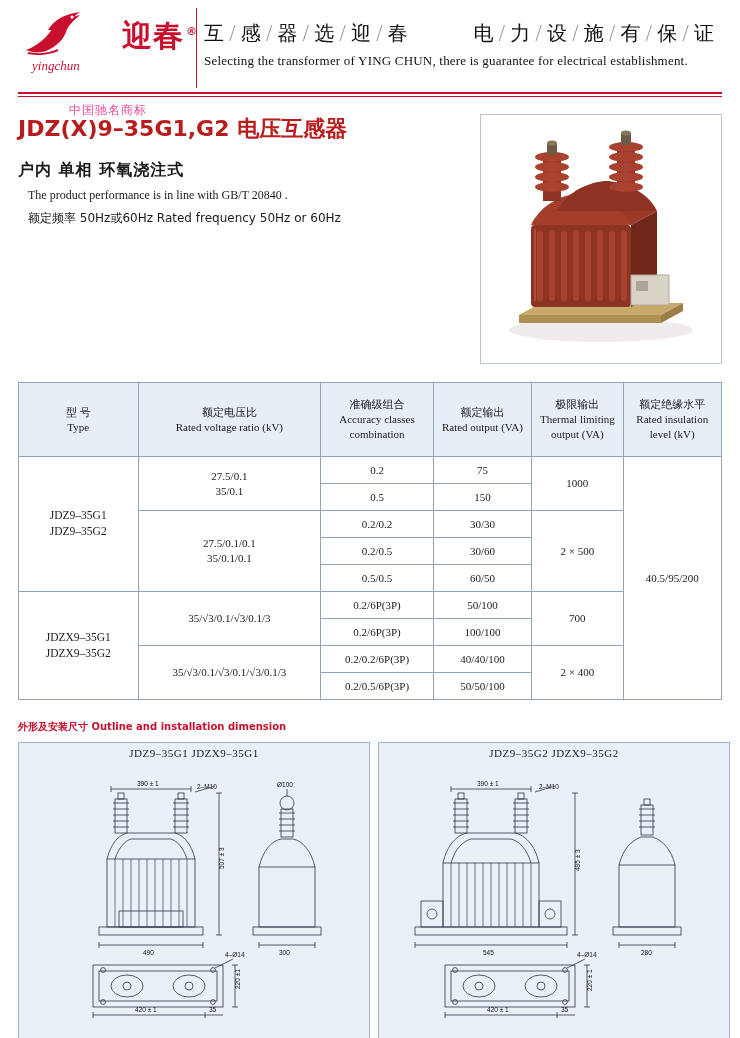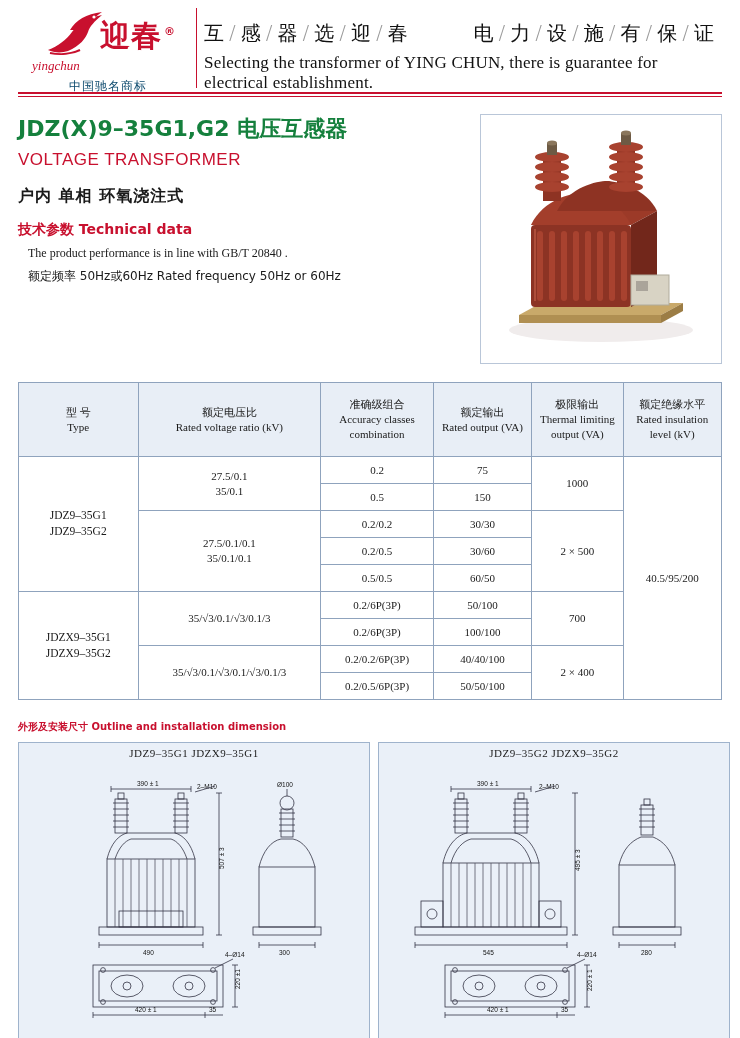--- a/index.html
+++ b/index.html
@@ -25,21 +25,21 @@
     width:180px;
     flex:0 0 180px;
     text-align:center;
     position:relative;
   }
   .logo-mark {
     position:relative;
     height:56px;
     display:flex;
     align-items:center;
-    justify-content:center;
+    justify-content:space-between;
     padding-left:4px;
   }
   .bird {
     width:62px; height:48px;
     position:relative;
     flex:0 0 62px;
   }
   .bird svg { display:block; }
   .logo-cn {
     font-family:"DejaVu Sans", sans-serif;
@@ -61,43 +61,43 @@
     font-size:13px;
     color:#c8102e;
     font-style:italic;
     font-family:"Liberation Serif", serif;
     margin-top:-4px;
     text-align:left;
     padding-left:14px;
   }
   .logo-sub {
     font-size:12px;
-    color:#0c4a6e;
-    margin-top:4px;
+    color:#ec4899;
+    margin-top:28px;
     letter-spacing:1px;
     font-family:"DejaVu Sans", sans-serif;
   }
   .header-right {
     flex:1;
     padding-top:14px;
   }
   .slogan-cn {
     font-family:"DejaVu Sans", sans-serif;
     font-size:20px;
     letter-spacing:2px;
     color:#111;
     display:flex;
     justify-content:space-between;
     padding:0 6px 0 6px;
   }
   .slogan-cn .grp { display:flex; }
   .slogan-cn .sep { color:#999; margin:0 3px; font-weight:300;}
   .slogan-en {
     font-family:"Liberation Serif", serif;
-    font-size:17px;
+    font-size:13px;
     color:#111;
     margin-top:6px;
     padding:0 6px;
     display:flex;
     justify-content:space-between;
     letter-spacing:0.2px;
   }
   .header-rule {
     position:absolute;
     left:18px; right:18px; top:92px;
@@ -115,21 +115,21 @@
     background:#c8102e;
   }
 
   
   .main-top {
     display:flex;
     padding:14px 18px 0 18px;
   }
   .title-col { flex:1; padding-right:12px; }
   .t-main {
-    color:#15803d;
+    color:#b91c1c;
     font-size:22px;
     font-weight:bold;
     font-family:"DejaVu Sans", sans-serif;
     letter-spacing:0px;
   }
   .t-en {
     color:#c8102e;
     font-size:17px;
     margin-top:6px;
     letter-spacing:0.5px;
@@ -282,23 +282,21 @@
       <span>Selecting  the  transformer  of  YING  CHUN,  there  is  guarantee  for  electrical  establishment.</span>
     </div>
   </div>
   <div class="header-rule"></div>
   <div class="header-rule-thin"></div>
 </div>
 
 <div class="main-top">
   <div class="title-col">
     <div class="t-main">JDZ(X)9–35G1,G2  电压互感器</div>
-    <div class="t-en">VOLTAGE  TRANSFORMER</div>
     <div class="t-cn2">户内      单相      环氧浇注式</div>
-    <div class="t-tech">技术参数  Technical data</div>
     <div class="t-line">The product performance is in line with GB/T 20840 .</div>
     <div class="t-line cnmix">额定频率 50Hz或60Hz  Rated frequency 50Hz or 60Hz</div>
   </div>
 
   <div class="photo-col">
     <div class="photo-box">
       <svg width="240" height="248" viewBox="0 0 240 248">
         <rect x="0" y="0" width="240" height="248" fill="#ffffff"></rect>
 
         <ellipse cx="120" cy="215" rx="92" ry="12" fill="#f0ecec"></ellipse>

